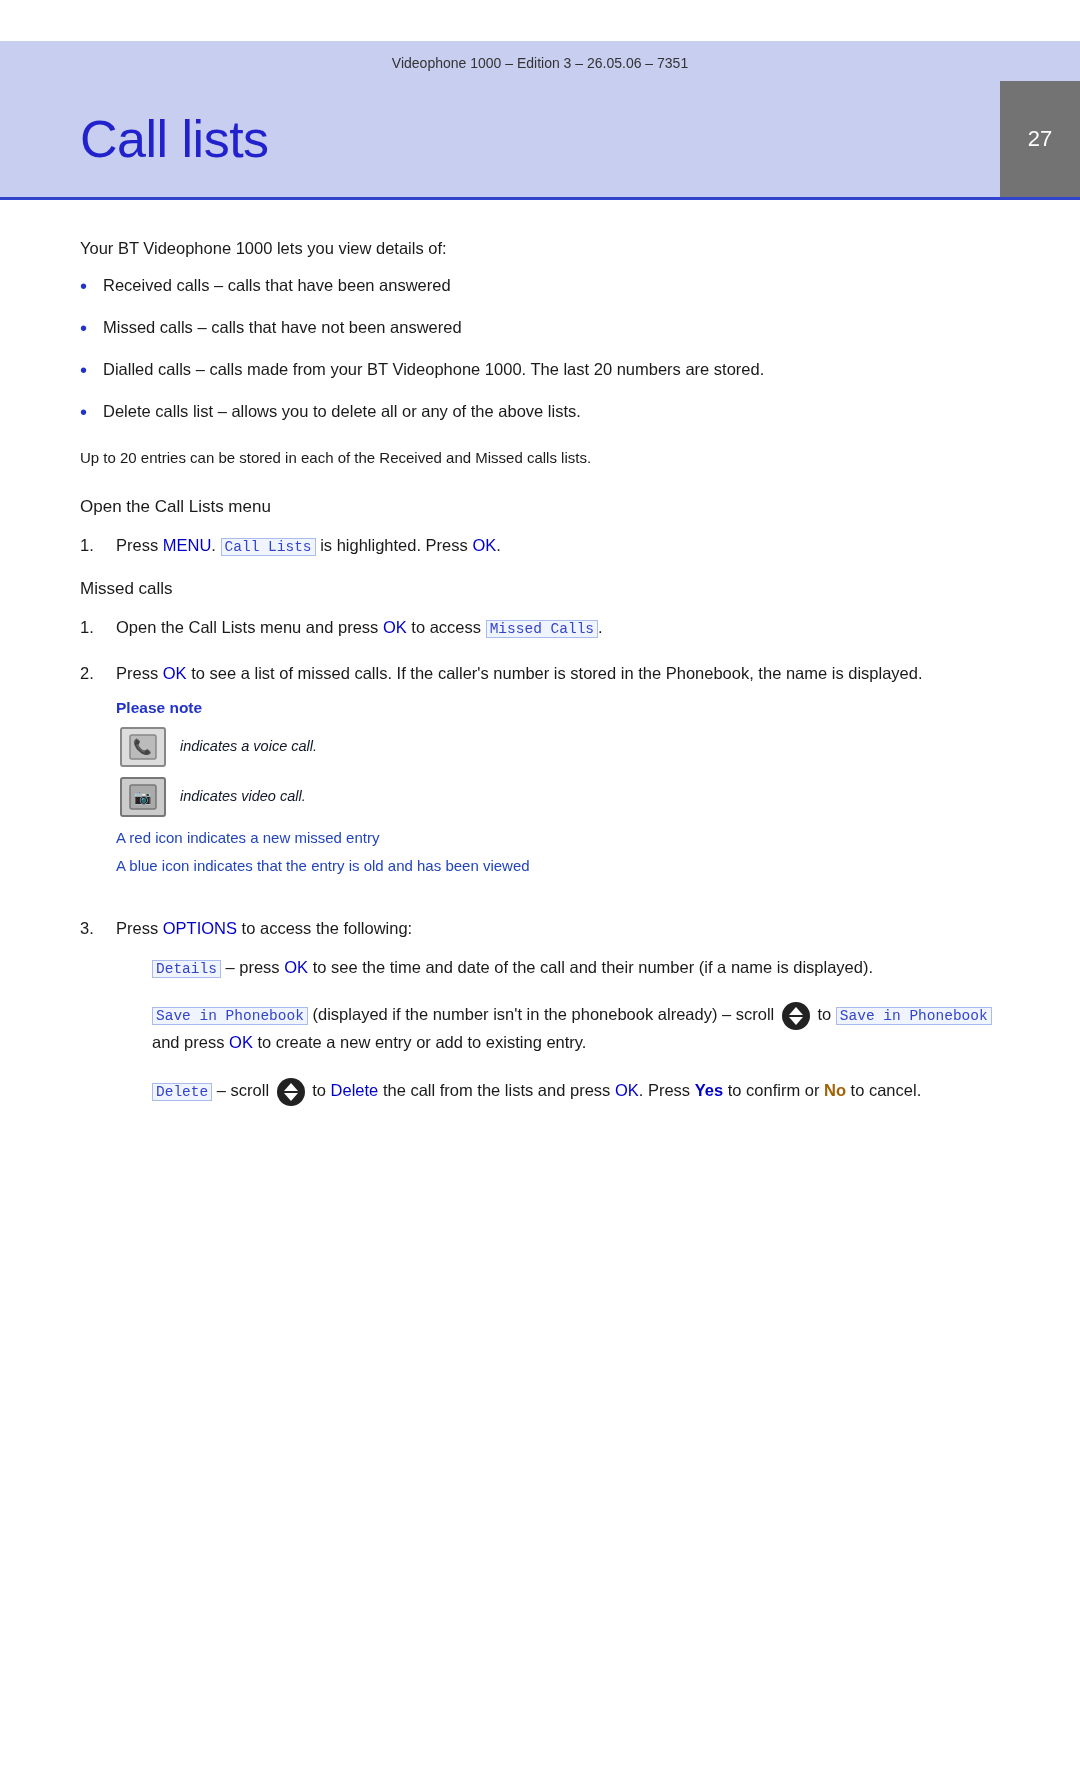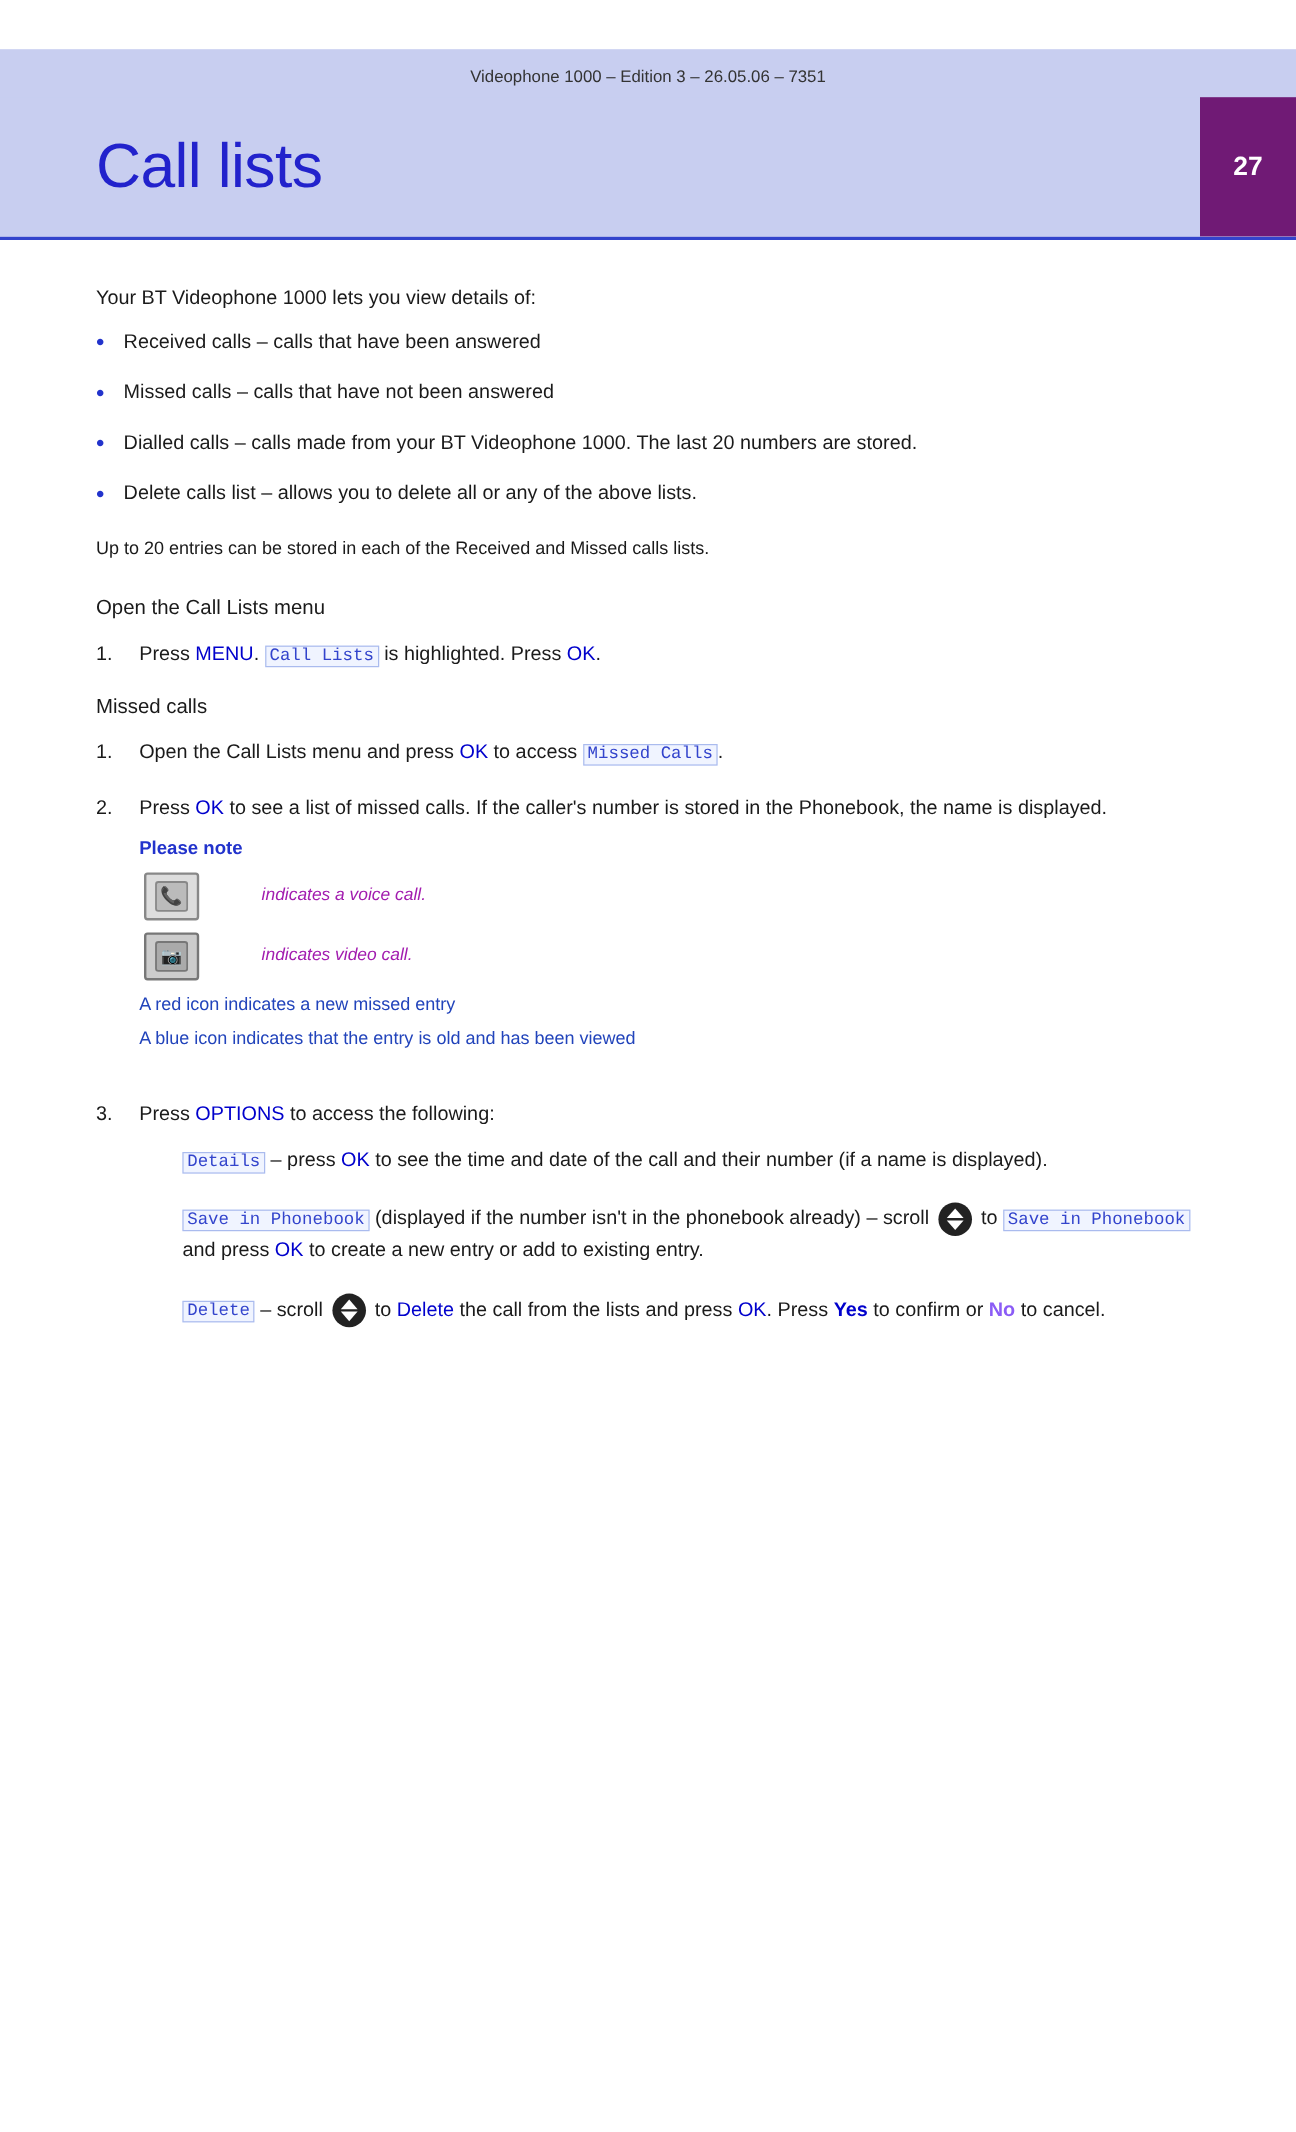--- a/index.html
+++ b/index.html
@@ -42,28 +42,28 @@
     }
 
     .title-text h1 {
       font-size: 52px;
       font-weight: 400;
       color: #2222cc;
       letter-spacing: -0.5px;
     }
 
     .page-number-box {
-      background: #701a75;
+      background: #737373;
       color: #fff;
       width: 80px;
       display: flex;
       align-items: center;
       justify-content: center;
       font-size: 22px;
-      font-weight: bold;
+      font-weight: normal;
       flex-shrink: 0;
     }
 
     .divider-blue {
       height: 3px;
       background: #3344cc;
       width: 100%;
     }
 
     .content {
@@ -179,24 +179,23 @@
       border-radius: 3px;
       position: relative;
     }
 
     .icon-box-video {
       background: #ccc;
       border-color: #777;
     }
 
     .icon-note-text {
-      color: #a21caf;
+      color: #0f172a;
       font-size: 14.5px;
       font-style: italic;
-      margin-left: 38px;
     }
 
     .red-note {
       color: #2244bb;
       font-size: 15px;
       margin-bottom: 6px;
     }
 
     .blue-note {
       color: #2244bb;
@@ -250,21 +249,21 @@
       height: 0;
       border-left: 7px solid transparent;
       border-right: 7px solid transparent;
       border-top: 8px solid #fff;
       position: absolute;
       bottom: 5px;
       left: 7px;
     }
 
     .yes-text { color: #0000cc; font-weight: bold; }
-    .no-text  { color: #8b5cf6; font-weight: bold; }
+    .no-text  { color: #a16207; font-weight: bold; }
   </style>
 </head>
 <body>
 
 <div class="header-bar">
   <div class="header-edition">Videophone 1000 – Edition 3 – 26.05.06 – 7351</div>
   <div class="title-row">
     <div class="title-text">
       <h1>Call lists</h1>
     </div>

